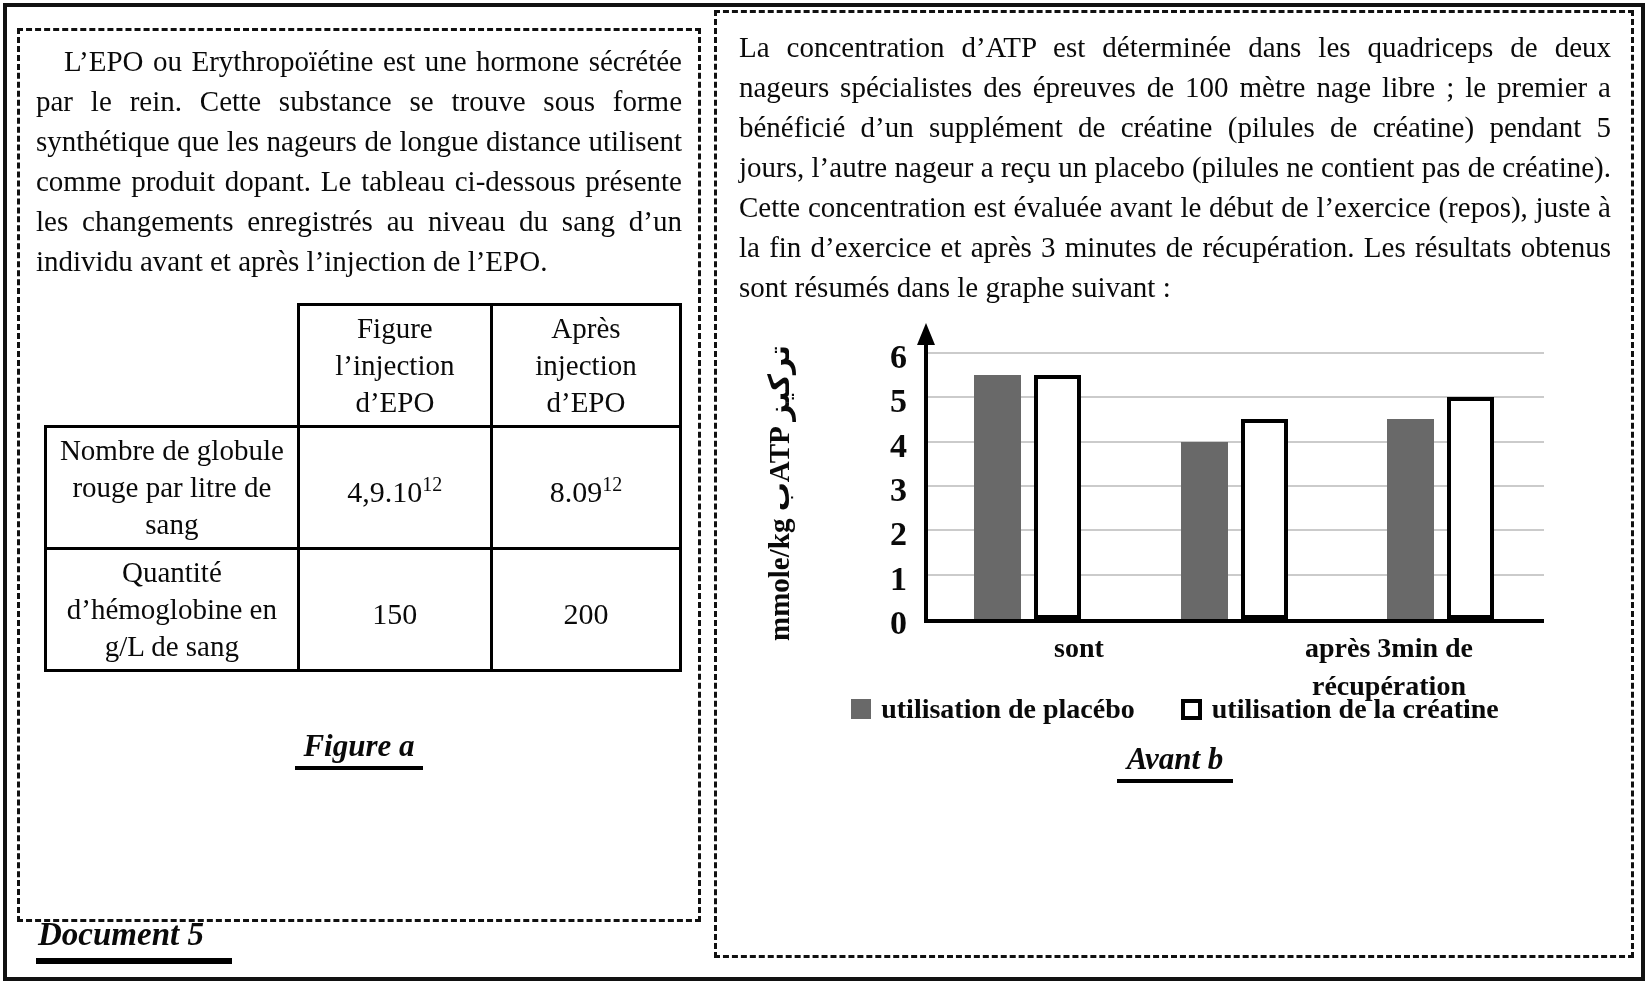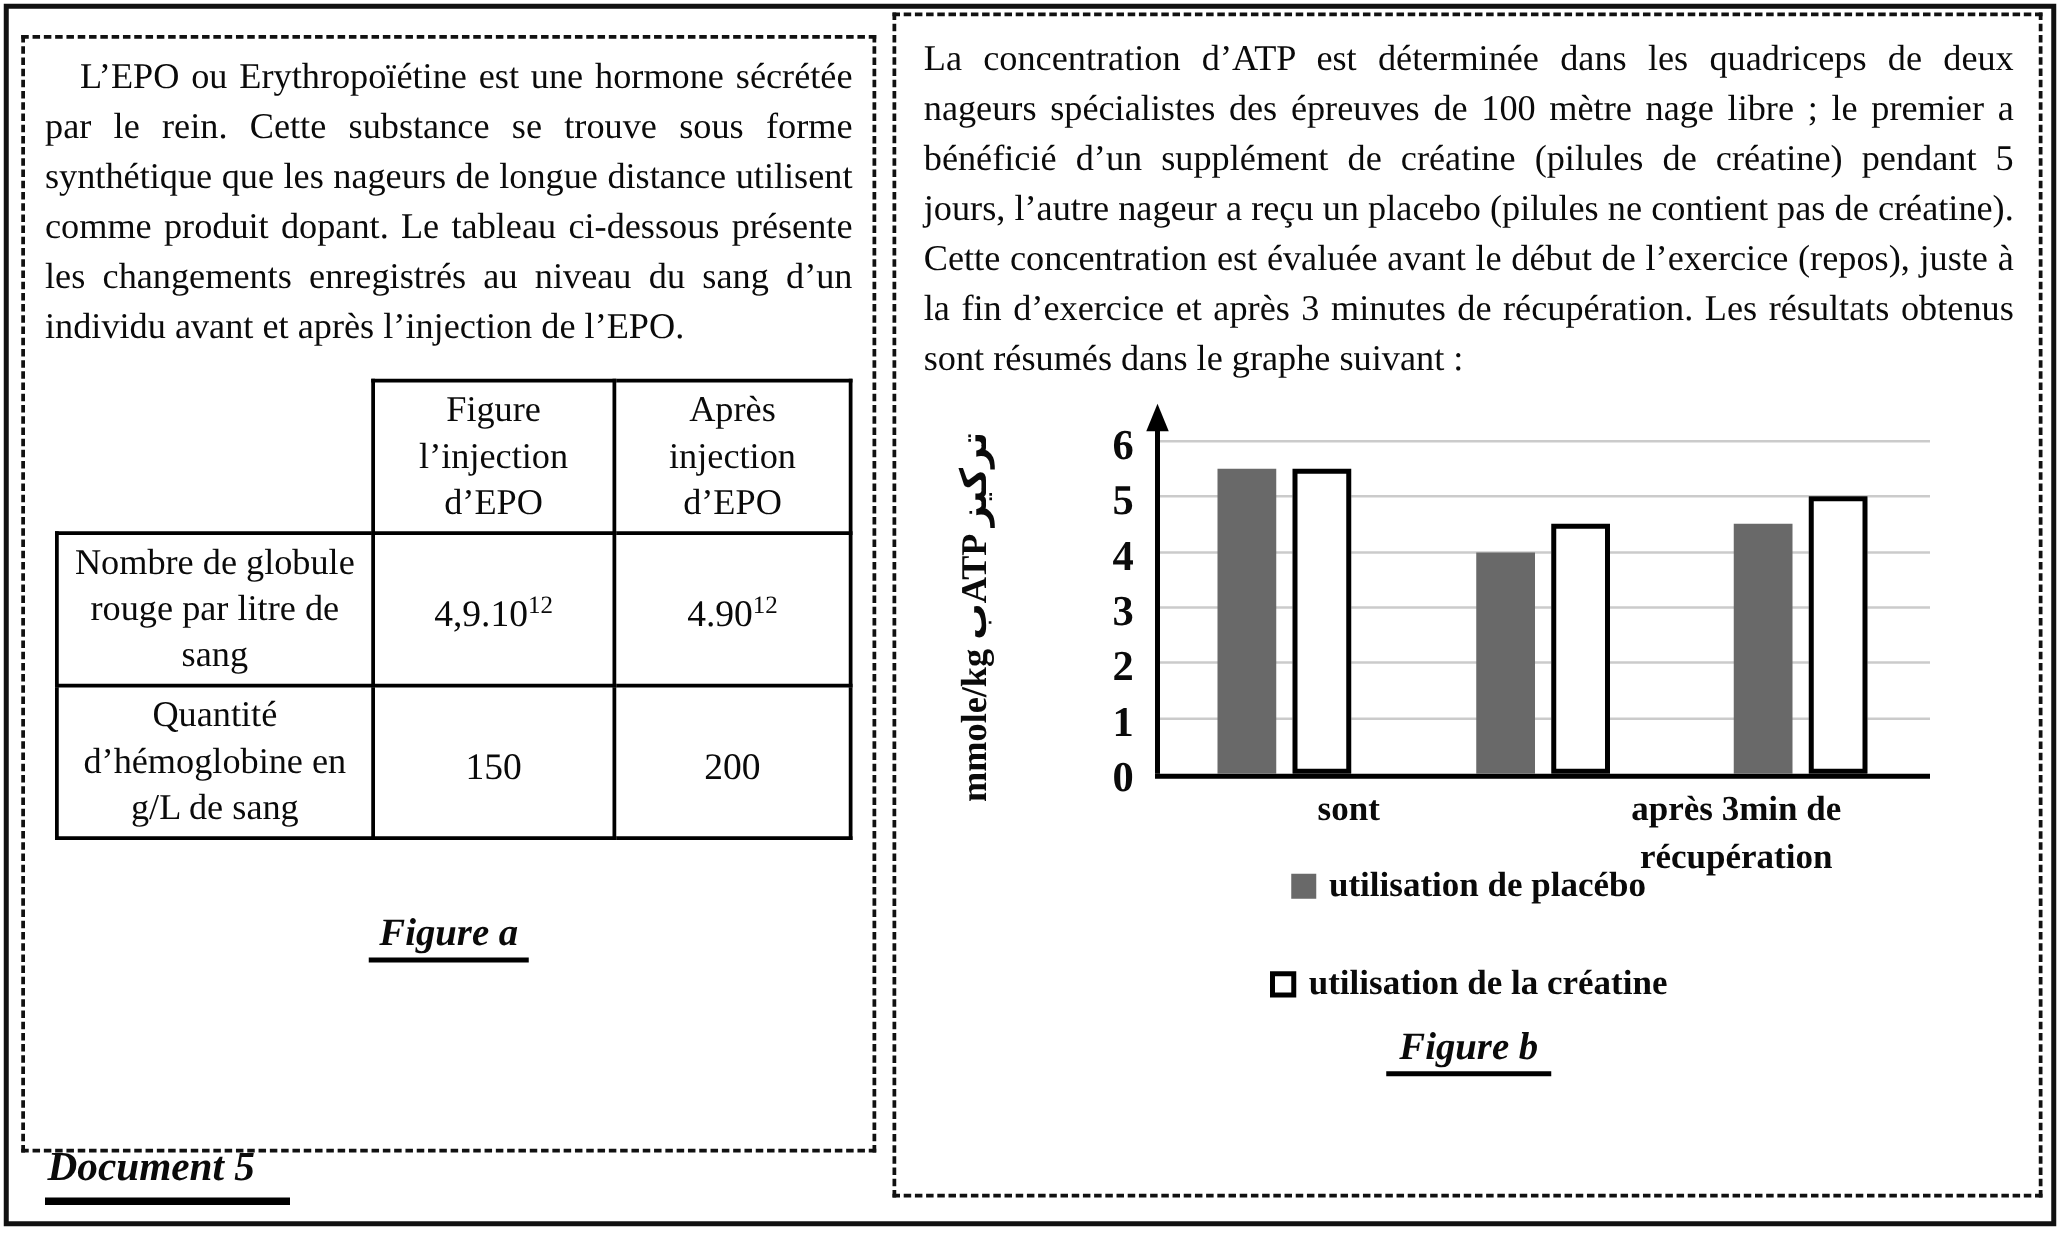--- a/index.html
+++ b/index.html
@@ -53,21 +53,21 @@
   .y-ticks span{position:absolute;right:0;line-height:44px;}
   .ylabel-wrap{position:absolute;left:14px;top:12px;width:52px;height:300px;
     display:flex;align-items:center;justify-content:center;}
   .ylabel{transform:rotate(-90deg);white-space:nowrap;font-weight:bold;font-size:29px;
     font-family:"Liberation Serif","DejaVu Sans",serif;}
   .x-ticks{position:absolute;left:185px;top:298px;width:620px;display:flex;
     font-weight:bold;font-size:28px;line-height:38px;text-align:center;}
   .x-tick{flex:1;padding:0 4px;}
 
   .legend{display:flex;justify-content:center;align-items:center;gap:46px;
-    margin-top:10px;font-weight:bold;font-size:28px;flex-direction:column;}
+    margin-top:10px;font-weight:bold;font-size:28px;}
   .legend-item{display:flex;align-items:center;gap:10px;}
   .swatch-filled{width:20px;height:20px;display:inline-block;}
   .swatch-outlined{width:13px;height:13px;display:inline-block;border:4px solid #000;background:#fff;}
 
   .caption-b{text-align:center;margin-top:16px;}
   .caption-b .cap-text{font-size:31px;font-weight:bold;font-style:italic;
     border-bottom:4px solid #000;padding:0 10px 3px 10px;}
 </style>
 </head>
 <body>
@@ -81,21 +81,21 @@
     <table class="epo-table">
       <tbody>
           <tr>
         <td class="corner c1"></td>
         <td class="c2">Figure l’injection d’EPO</td>
         <td class="c3">Après injection d’EPO</td>
       </tr>
       <tr>
         <td class="rowlabel c1">Nombre de globule rouge par litre de sang</td>
         <td class="val c2"><span>4,9.10</span><sup>12</sup></td>
-        <td class="val c3"><span>4.90</span><sup>12</sup></td>
+        <td class="val c3"><span>8.09</span><sup>12</sup></td>
       </tr>
       <tr>
         <td class="rowlabel c1">Quantité d’hémoglobine en g/L de sang</td>
         <td class="val c2"><span>150</span><sup></sup></td>
         <td class="val c3"><span>200</span><sup></sup></td>
       </tr>
     </tbody>
       </table>
 
     <div class="caption">
@@ -156,16 +156,16 @@
           <div class="swatch-filled" style="background: rgb(105, 105, 105);"></div>
           <span>utilisation de placébo</span>
         </div>
         <div class="legend-item">
           <div class="swatch-outlined"></div>
           <span>utilisation de la créatine</span>
         </div>
       </div>
 
     <div class="caption-b">
-      <span class="cap-text">Figure b</span>
+      <span class="cap-text">Avant b</span>
     </div>
   </div>
 </div>
 
 </body></html>

